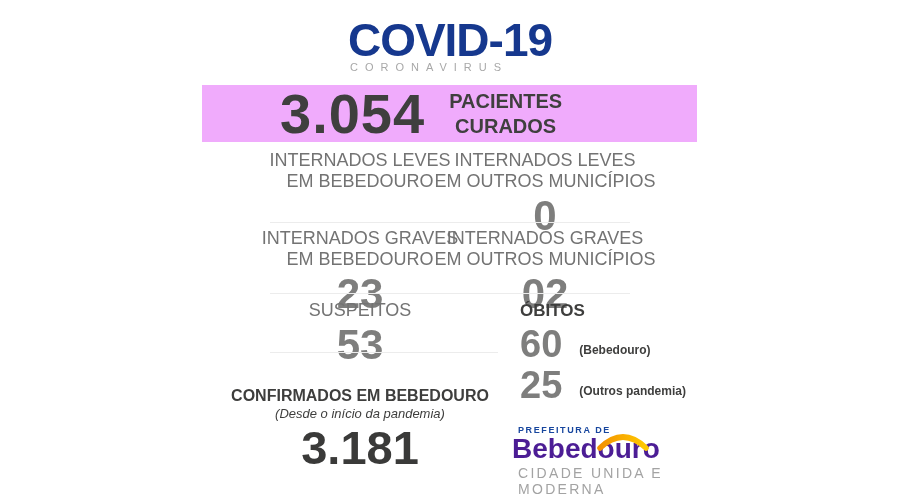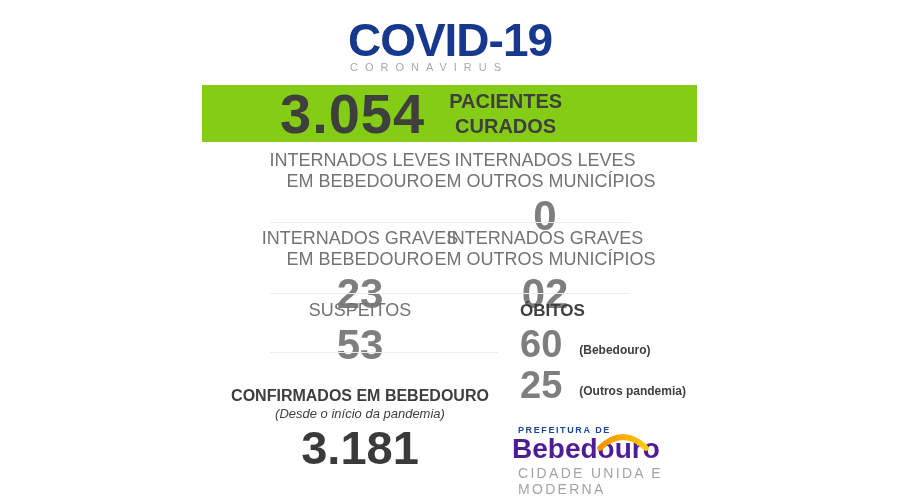--- a/index.html
+++ b/index.html
@@ -13,21 +13,21 @@
     font-size:46px;font-weight:bold;letter-spacing:-1px;color:#16388E;line-height:44px;
   }
   .covid-sub{
     position:absolute;top:61px;left:0;width:746px;text-align:center;
     box-sizing:border-box;padding-left:112px;
     font-size:11px;letter-spacing:7px;color:#A8A8A8;font-weight:400;
   }
   
   .banner{
     position:absolute;left:202px;top:85px;width:495px;height:57px;
-    background:#84cc16;display:flex;align-items:center;
+    background:#f0abfc;display:flex;align-items:center;
   }
   .banner-value{
     margin-left:78px;font-size:56px;font-weight:bold;color:#3F3F3E;
     line-height:57px;letter-spacing:1px;
   }
   .banner-label{
     margin-left:24px;font-size:20px;font-weight:bold;color:#3F3F3E;
     text-align:center;line-height:25px;
   }
   

